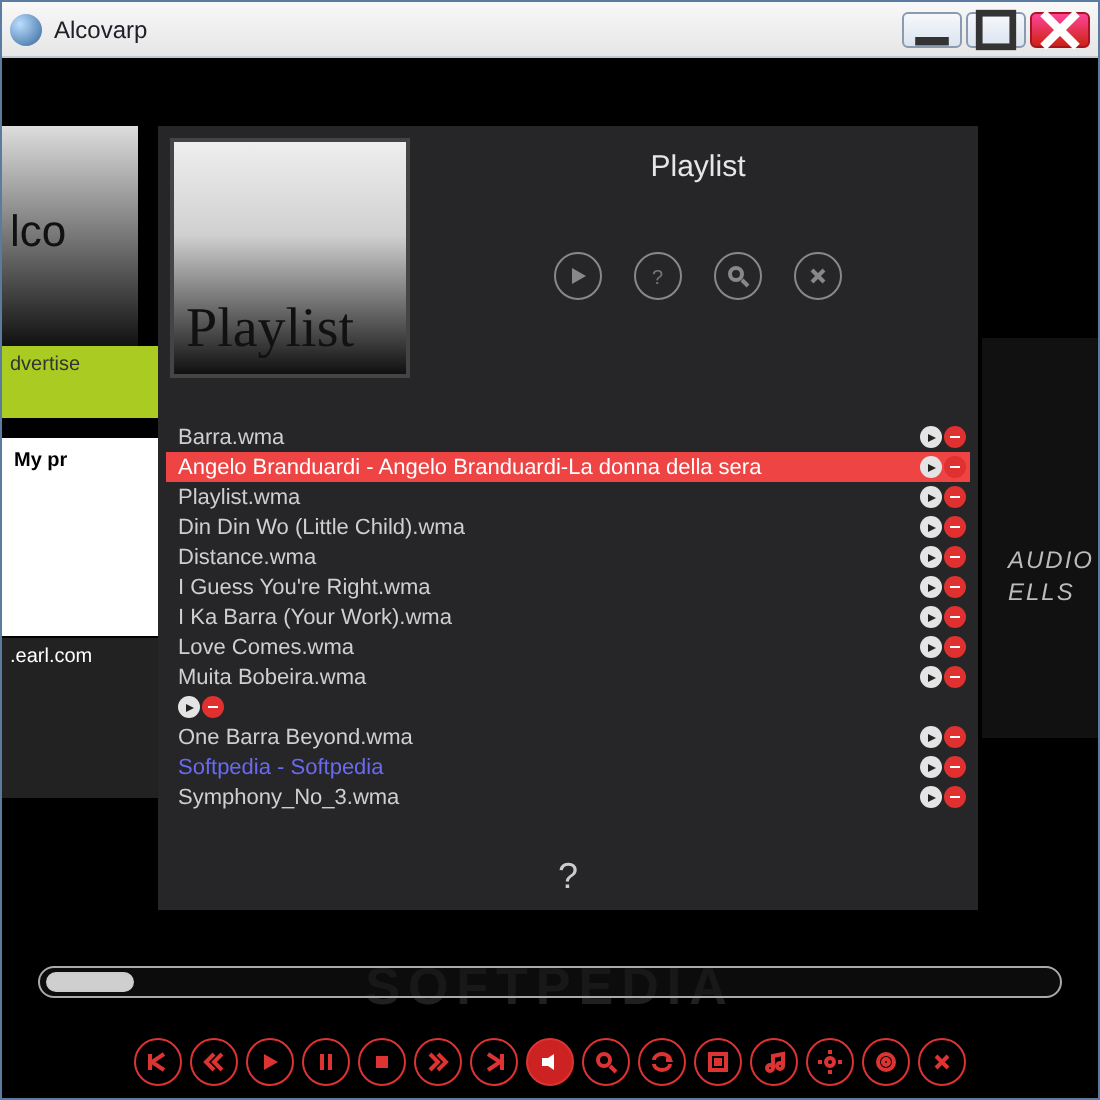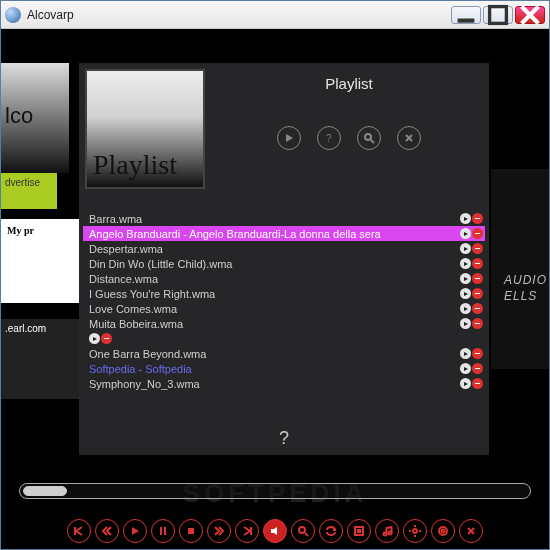--- a/index.html
+++ b/index.html
@@ -8,38 +8,38 @@
   .titlebar { height: 28px; background: linear-gradient(#f8f8f8,#e6e6e6); border-bottom: 1px solid #c0c8d0; display: flex; align-items: center; padding: 0 4px; }
   .title-icon { width: 16px; height: 16px; border-radius: 50%; background: radial-gradient(circle at 5px 5px,#bdf,#369); margin-right: 6px; }
   .title-text { font-size: 12px; color: #202028; flex: 1; }
   .win-btns { display: flex; gap: 2px; }
   .win-btn { width: 30px; height: 18px; border: 1px solid #8a9ab0; border-radius: 3px; display: flex; align-items: center; justify-content: center; font-size: 10px; background: linear-gradient(#f6f8fb,#dbe4ef); color:#303844;}
   .win-btn.close{ background: linear-gradient(#f49,#c21); color:#fff; border-color:#a12;}
   .content { flex:1; position:relative; overflow:hidden; background:#000; }
 
   .bg-panel { position:absolute; }
   .bg-left1 { left:0; top:34px; width:68px; height:110px; background:linear-gradient(#ddd,#111); color:#111; font-size:22px; padding:40px 4px 4px 4px;}
-  .bg-left2 { left:0; top:144px; width:56px; height:36px; background:#ac2; color:#333; font-size:10px; padding:4px;}
-  .bg-left3 { left:0; top:190px; width:78px; height:84px; background:#fff; color:#000; font-size:10px; padding:6px; font-weight:bold;font-family:Liberation Serif, serif;}
+  .bg-left2 { left:0; top:144px; width:78px; height:36px; background:#ac2; color:#333; font-size:10px; padding:4px;}
+  .bg-left3 { left:0; top:190px; width:78px; height:99px; background:#fff; color:#000; font-size:10px; padding:6px; font-weight:bold;}
   .bg-left4 { left:0; top:290px; width:78px; height:80px; background:#222; color:#fff; font-size:10px; padding:4px;}
   .bg-right { right:0; top:140px; width:58px; height:200px; background:#111;}
   .bg-right-txt{ position:absolute; right:2px; top:244px; color:#bbb; font-size:12px; letter-spacing:1px; line-height:1.3;font-style:italic;}
 
   .panel { position:absolute; left:78px; top:34px; width:410px; height:392px; background:rgba(40,40,44,0.94); color:#d8d8d8;}
   .panel-header { display:flex; padding:6px 10px 4px 6px; gap:14px; }
   .cover { width:120px; height:120px; background:linear-gradient(#eee 0%,#d0d0d0 40%,#101010 100%); border:2px solid #444; position:relative;}
   .cover-text { position:absolute; left:6px; bottom:8px; font:400 28px/1 "Segoe UI"; color:#111;}
   .header-right { flex:1; display:flex; flex-direction:column; align-items:center; padding-top:6px;}
   .panel-title { font-size:15px; color:#e6e6e6; }
   .panel-btns { display:flex; gap:16px; margin-top:34px; }
   .p-btn { width:24px; height:24px; border:1.5px solid #888; border-radius:50%; display:flex; align-items:center; justify-content:center; color:#888; font-size:12px; cursor:pointer;}
   .p-btn svg{ width:12px; height:12px; stroke:#888; fill:none; stroke-width:2;}
   .tracklist { position:absolute; left:4px; right:4px; top:148px; bottom:34px; overflow:hidden;}
   .track { height:15px; display:flex; align-items:center; font-size:11px; color:#cfcfcf; padding:0 2px 0 6px; white-space:nowrap; overflow:hidden;}
-  .track.selected{ background:#d946ef; color:#fff;}
+  .track.selected{ background:#ef4444; color:#fff;}
   .track.alt{ color:#6a6af0;justify-content:center;}
   .track .name{ flex:1; overflow:hidden; text-overflow:ellipsis;}
   .track .ticons{ display:flex; gap:1px; }
   .ti { width:11px; height:11px; border-radius:50%; display:flex; align-items:center; justify-content:center; }
   .ti.play{ background:#e4e4e4;}
   .ti.play::after{ content:""; border-left:4px solid #222; border-top:2.5px solid transparent; border-bottom:2.5px solid transparent;}
   .ti.del{ background:#e03030;}
   .ti.del::after{ content:""; width:5px; height:1.5px; background:#fff;}
   .panel-q { position:absolute; left:0; right:0; bottom:6px; text-align:center; font-size:18px; color:#ccc;}
 
@@ -132,21 +132,21 @@
             </span>
           </div>
           <div class="track selected">
             <span class="name">Angelo Branduardi - Angelo Branduardi-La donna della sera</span>
             <span class="ticons">
               <span class="ti play"></span>
               <span class="ti del"></span>
             </span>
           </div>
           <div class="track">
-            <span class="name">Despertar.wma</span>
+            <span class="name">Playlist.wma</span>
             <span class="ticons">
               <span class="ti play"></span>
               <span class="ti del"></span>
             </span>
           </div>
           <div class="track">
             <span class="name">Din Din Wo (Little Child).wma</span>
             <span class="ticons">
               <span class="ti play"></span>
               <span class="ti del"></span>
@@ -154,20 +154,27 @@
           </div>
           <div class="track">
             <span class="name">Distance.wma</span>
             <span class="ticons">
               <span class="ti play"></span>
               <span class="ti del"></span>
             </span>
           </div>
           <div class="track">
             <span class="name">I Guess You're Right.wma</span>
+            <span class="ticons">
+              <span class="ti play"></span>
+              <span class="ti del"></span>
+            </span>
+          </div>
+          <div class="track">
+            <span class="name">I Ka Barra (Your Work).wma</span>
             <span class="ticons">
               <span class="ti play"></span>
               <span class="ti del"></span>
             </span>
           </div>
           <div class="track">
             <span class="name">Love Comes.wma</span>
             <span class="ticons">
               <span class="ti play"></span>
               <span class="ti del"></span>

